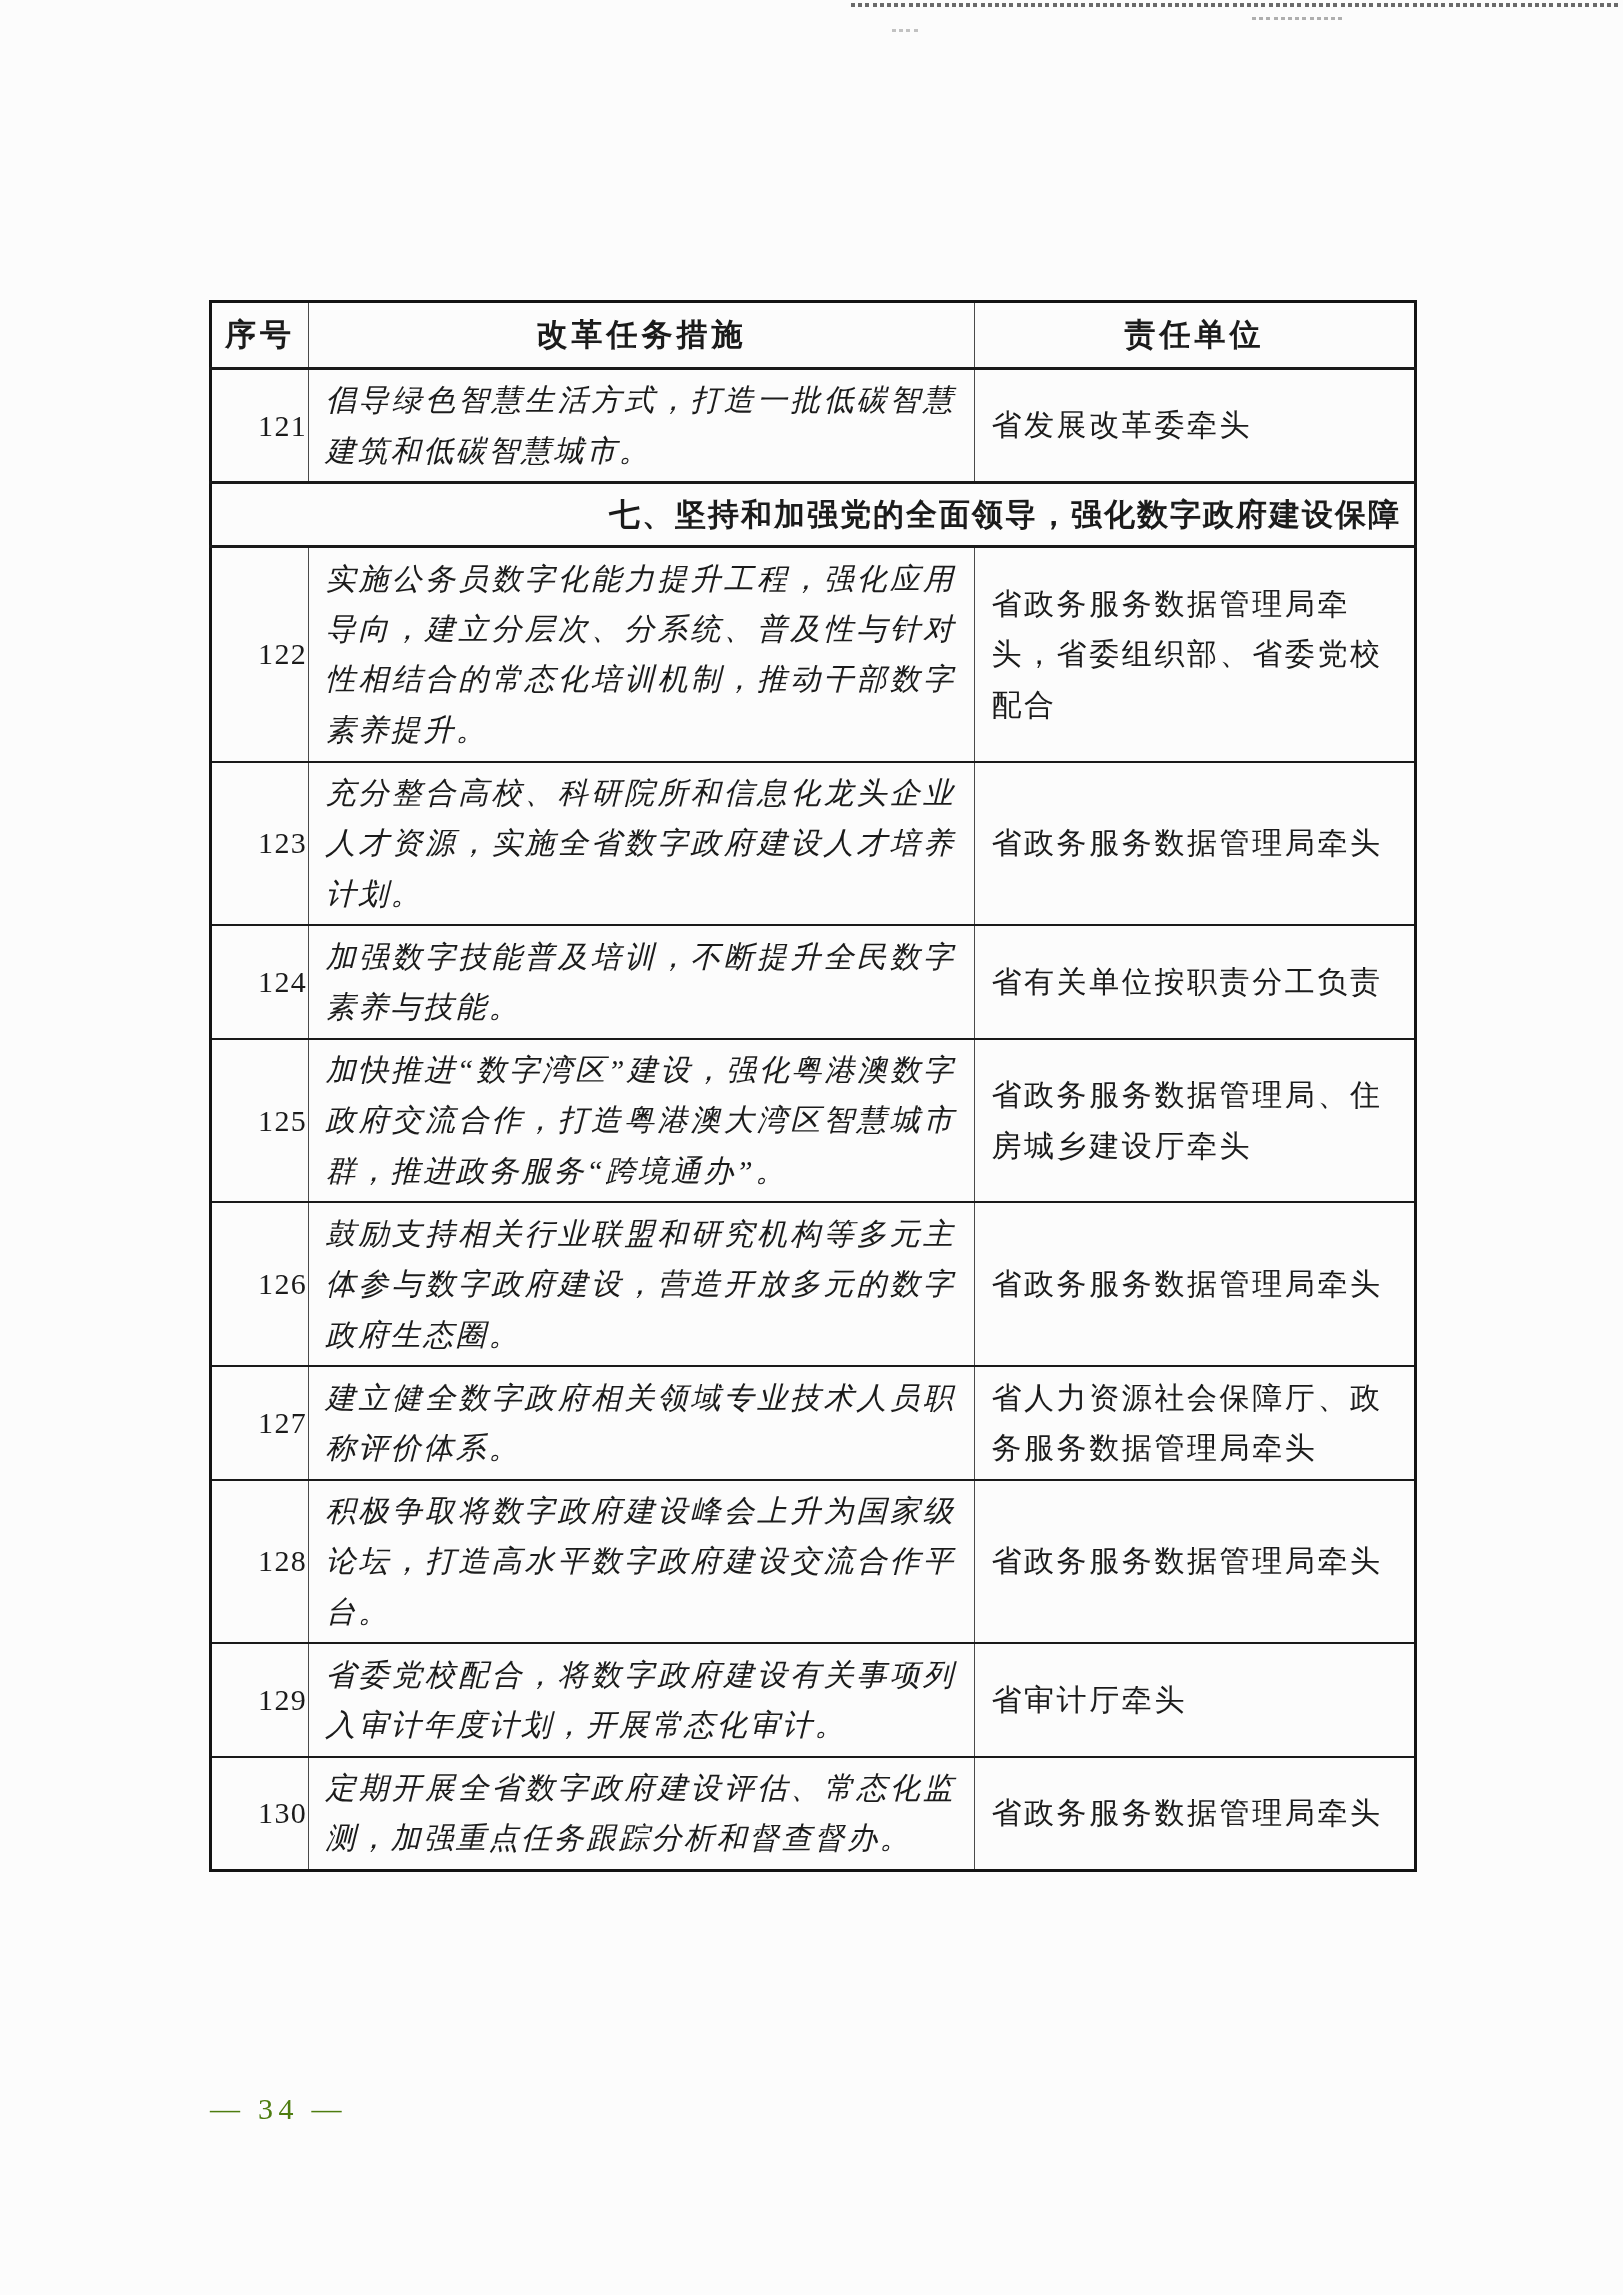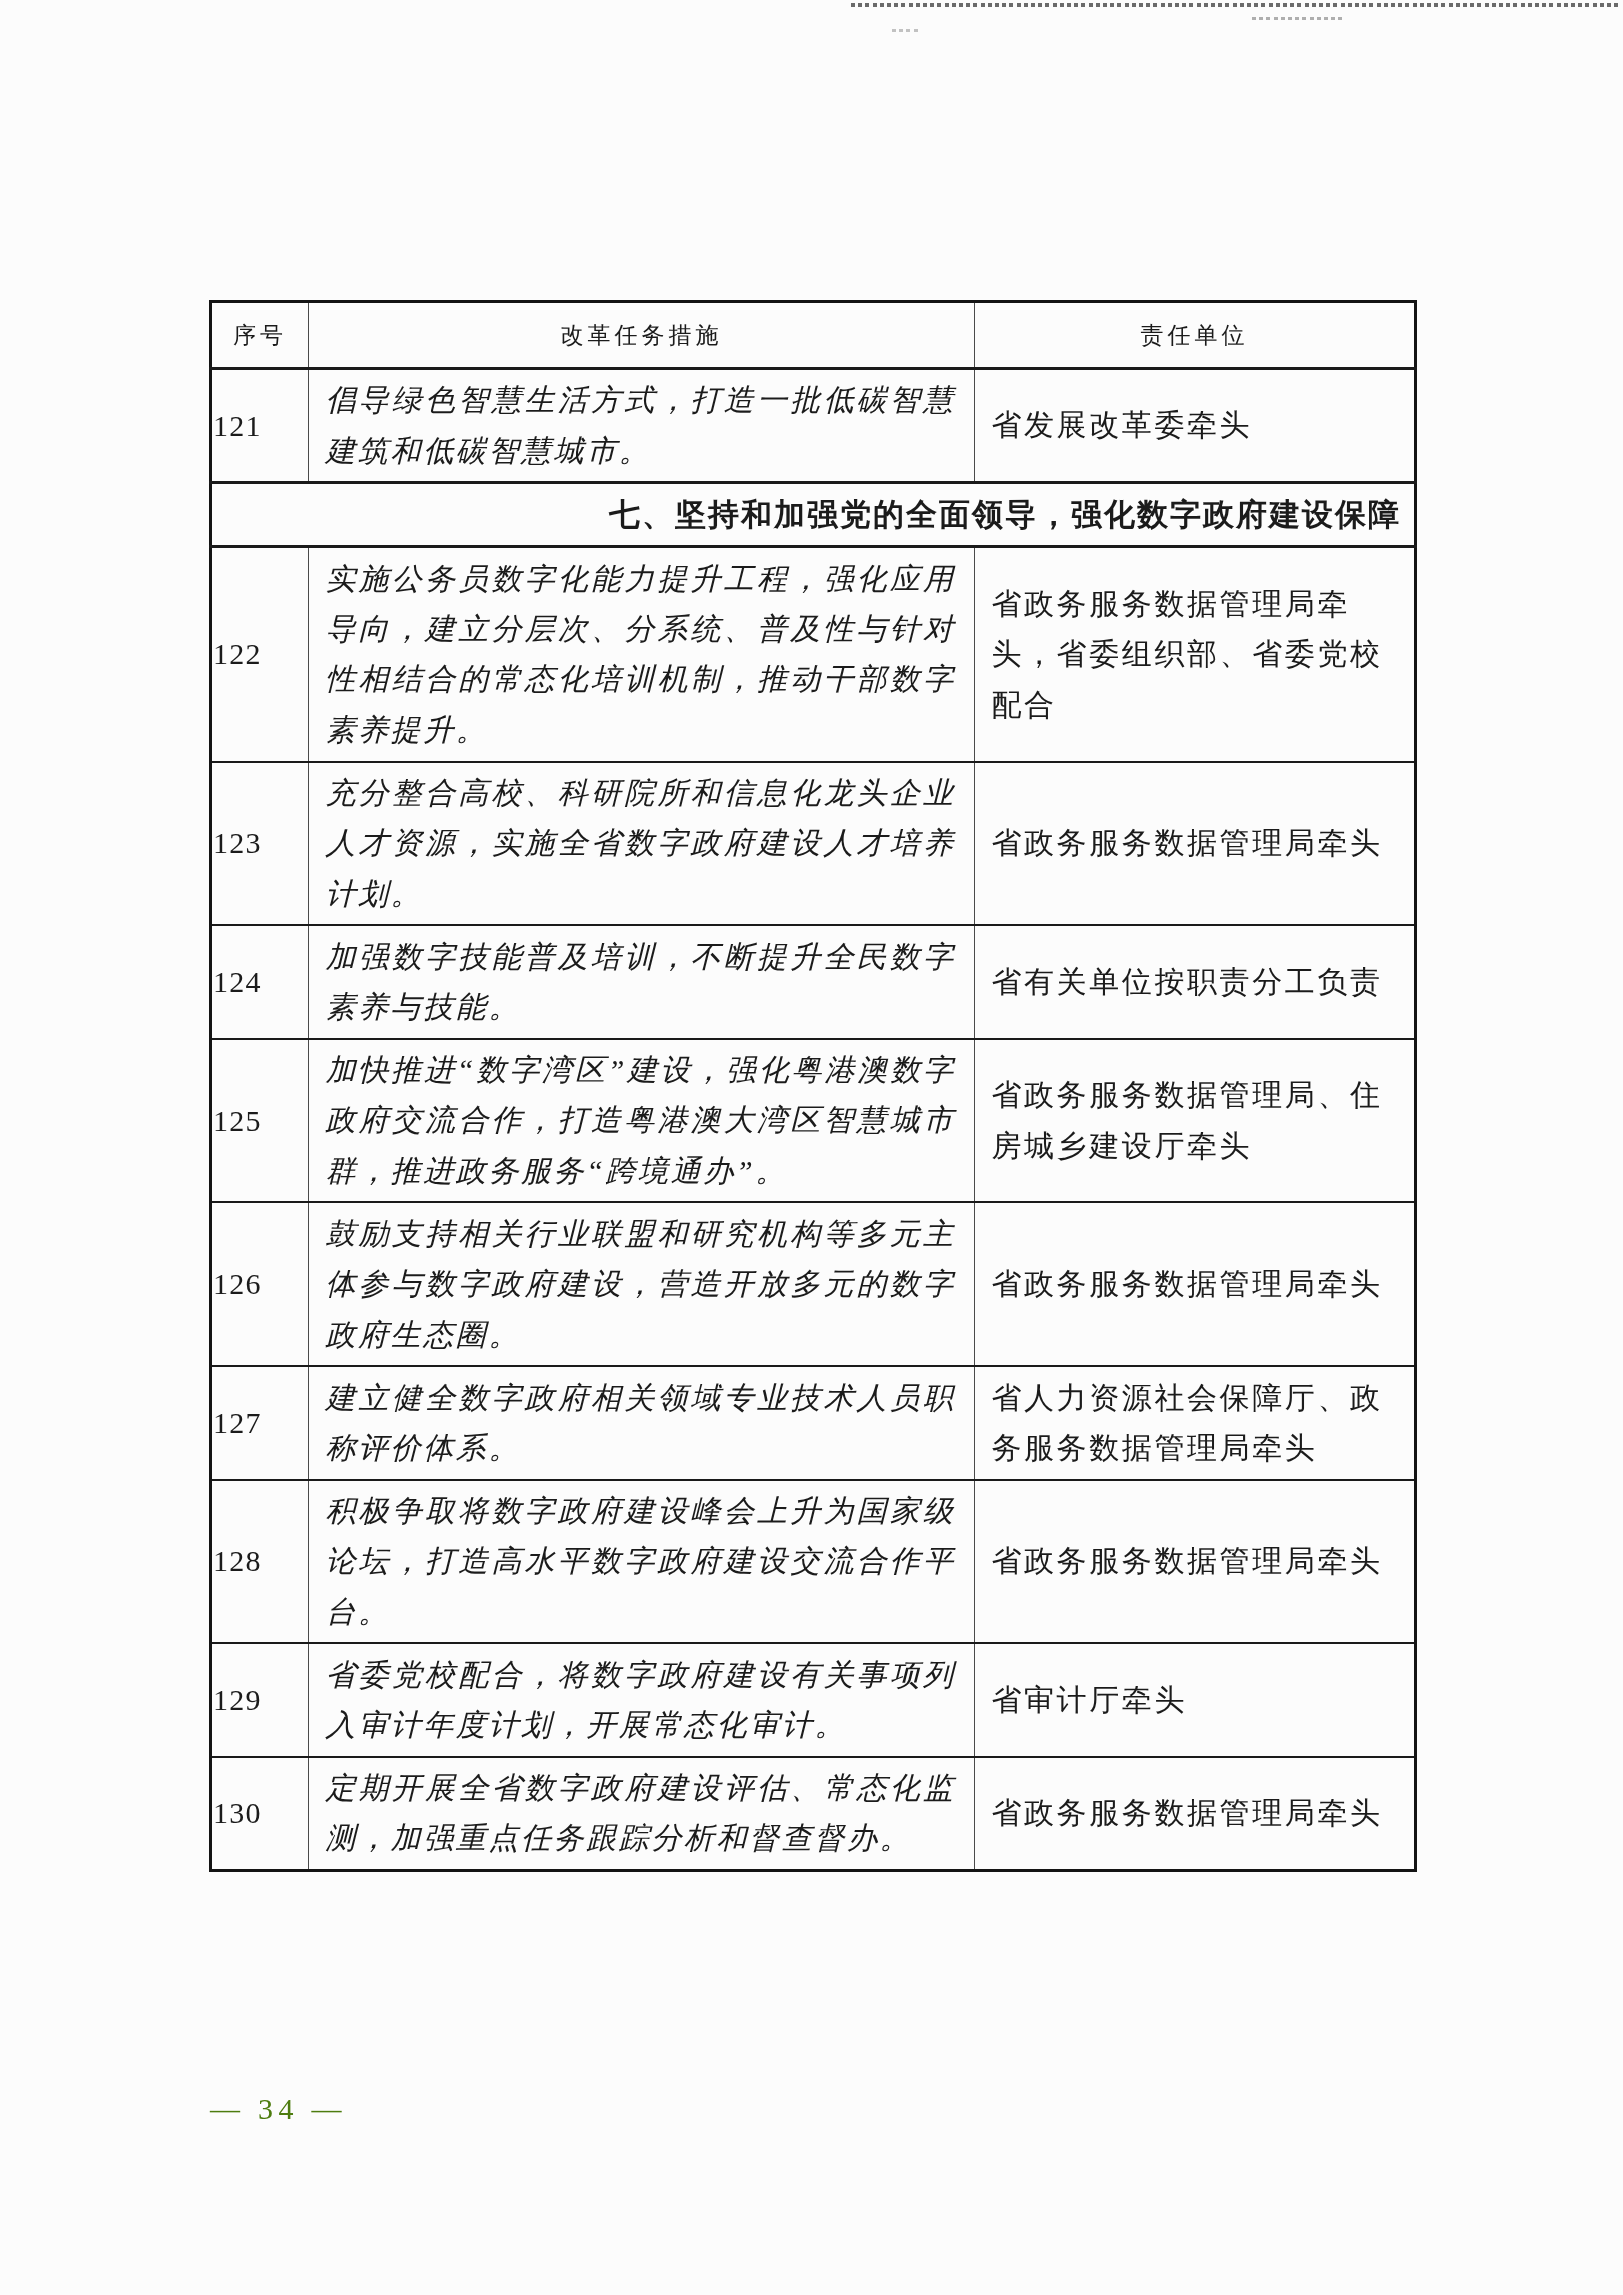--- a/index.html
+++ b/index.html
@@ -42,30 +42,30 @@
     border-top: 2.6px solid #1a1a1a;
     border-bottom: 2.6px solid #1a1a1a;
     vertical-align: middle;
     box-sizing: border-box;
     overflow: hidden;
   }
   table.doc-table { border: 3.3px solid #141414; }
 
   th.cell {
     font-family: "Liberation Sans", "DejaVu Sans", sans-serif;
-    font-weight: normal;
-    font-size: 23px;
+    font-weight: bold;
+    font-size: 31px;
     letter-spacing: 4px;
     text-align: center;
     border-bottom-width: 3.3px !important;
   }
 
   td.id {
     font-size: 30px;
-    text-align: left;
+    text-align: right;
     letter-spacing: 1.3px;
     font-family: "Liberation Serif", "DejaVu Serif", serif;
   }
   td.task {
     font-size: 30px;
     line-height: 1.68;
     letter-spacing: 2.6px;
     text-align: justify;
     padding: 5.3px 18.4px 5.3px 16.4px;
     font-style: italic;

